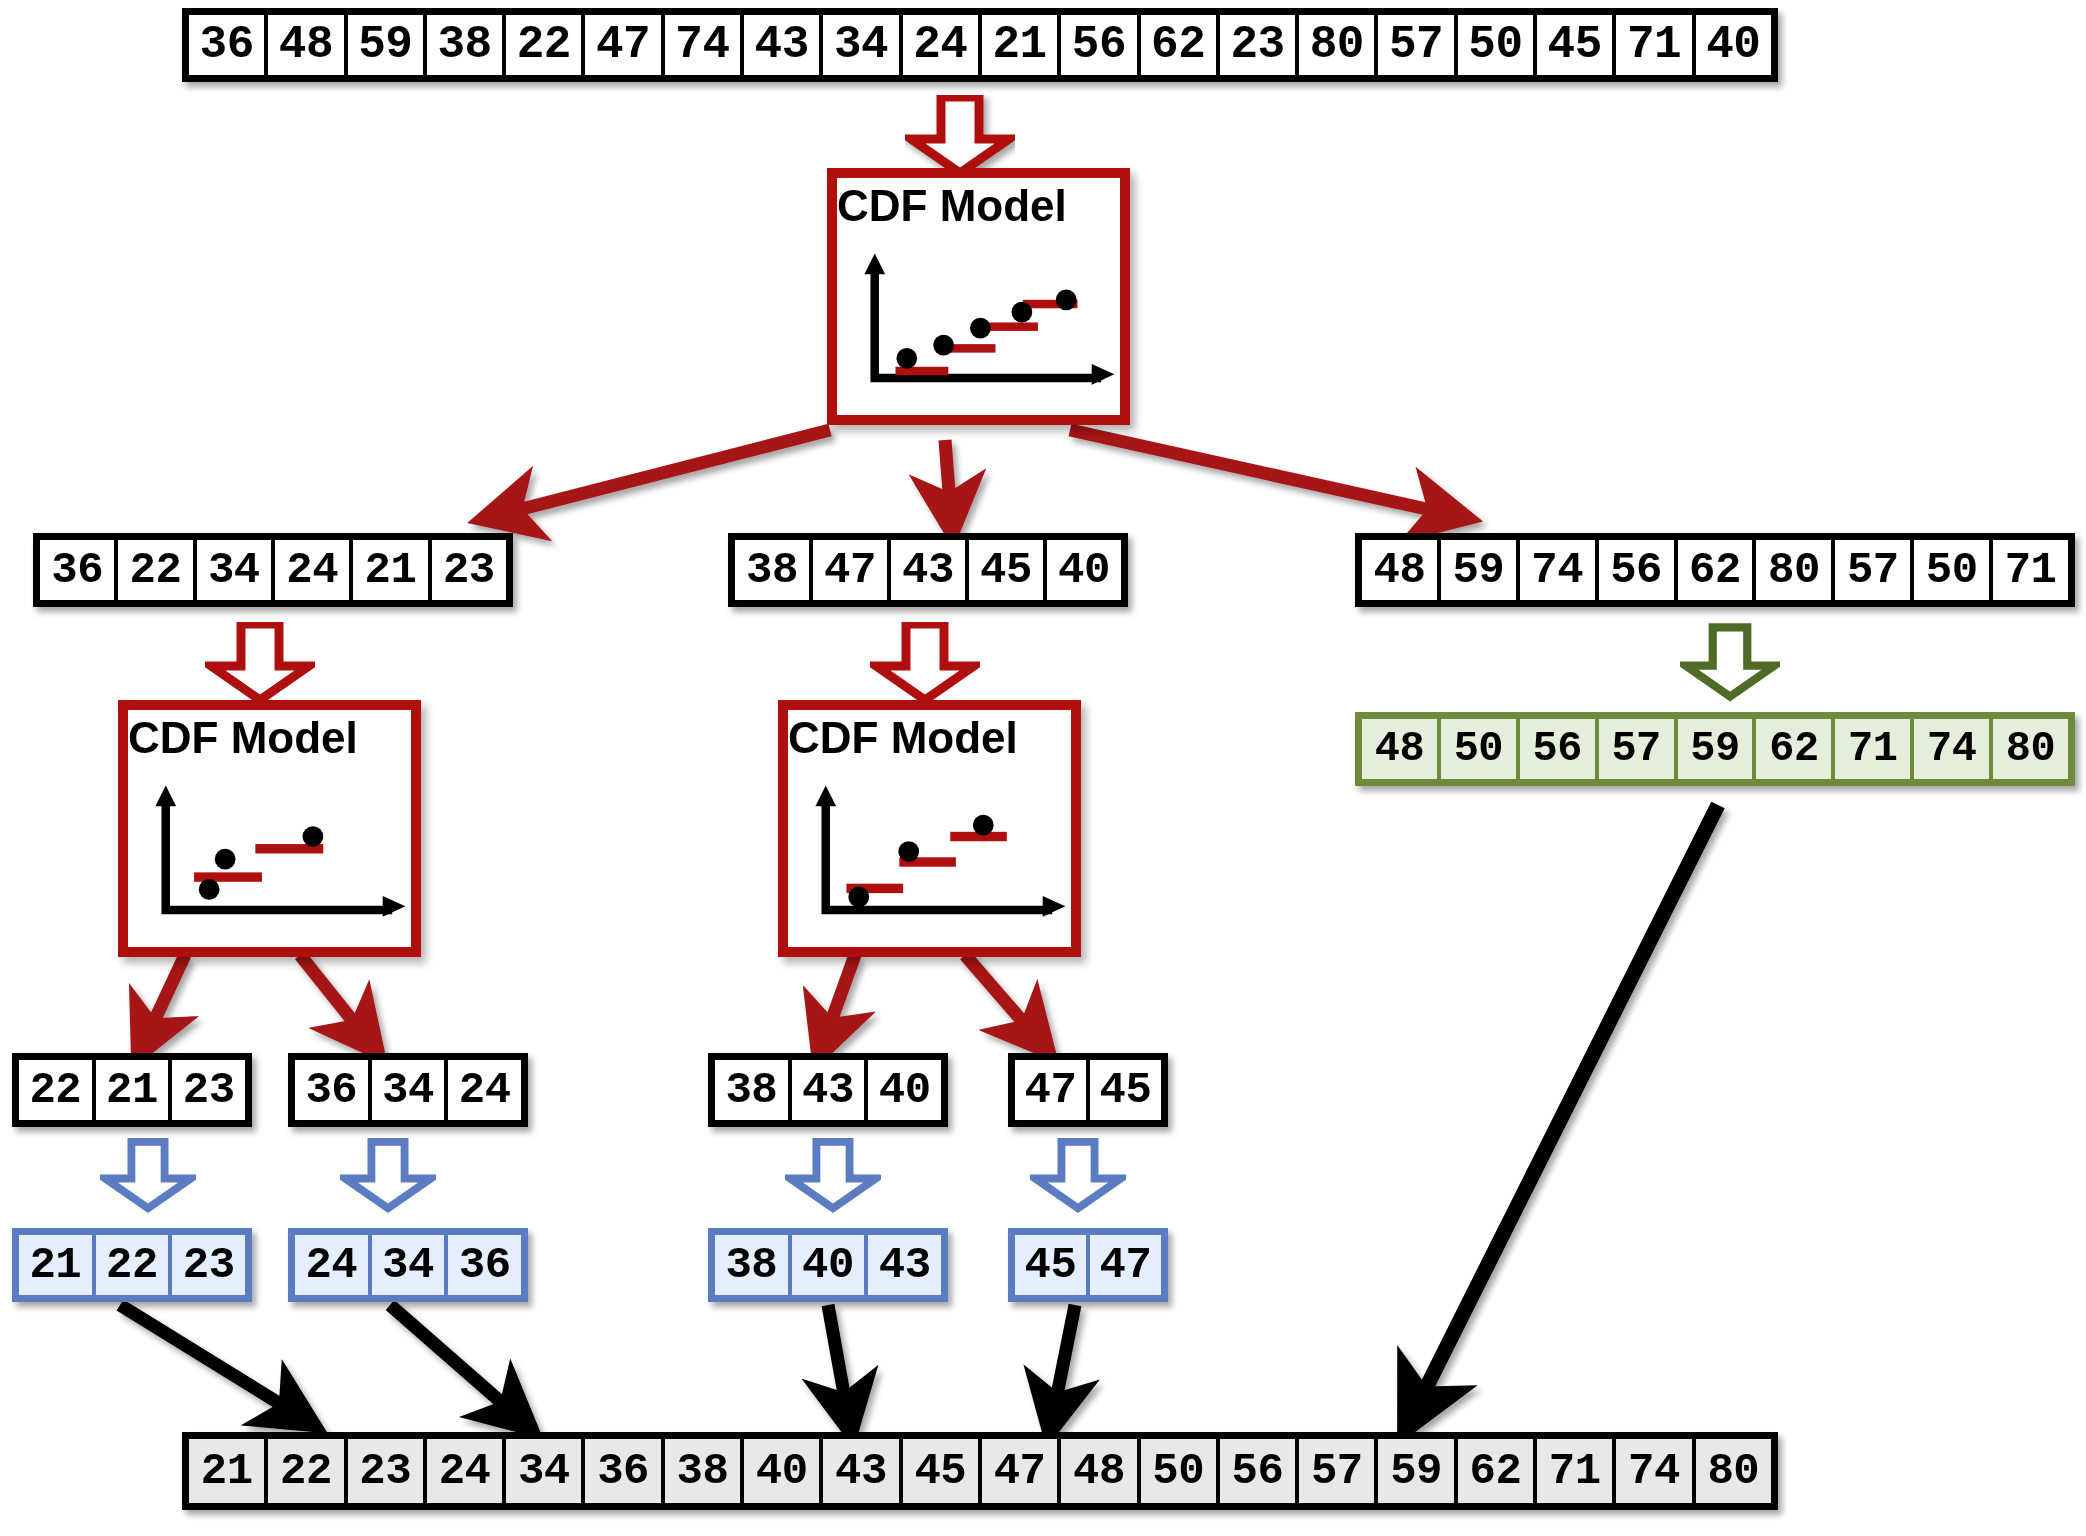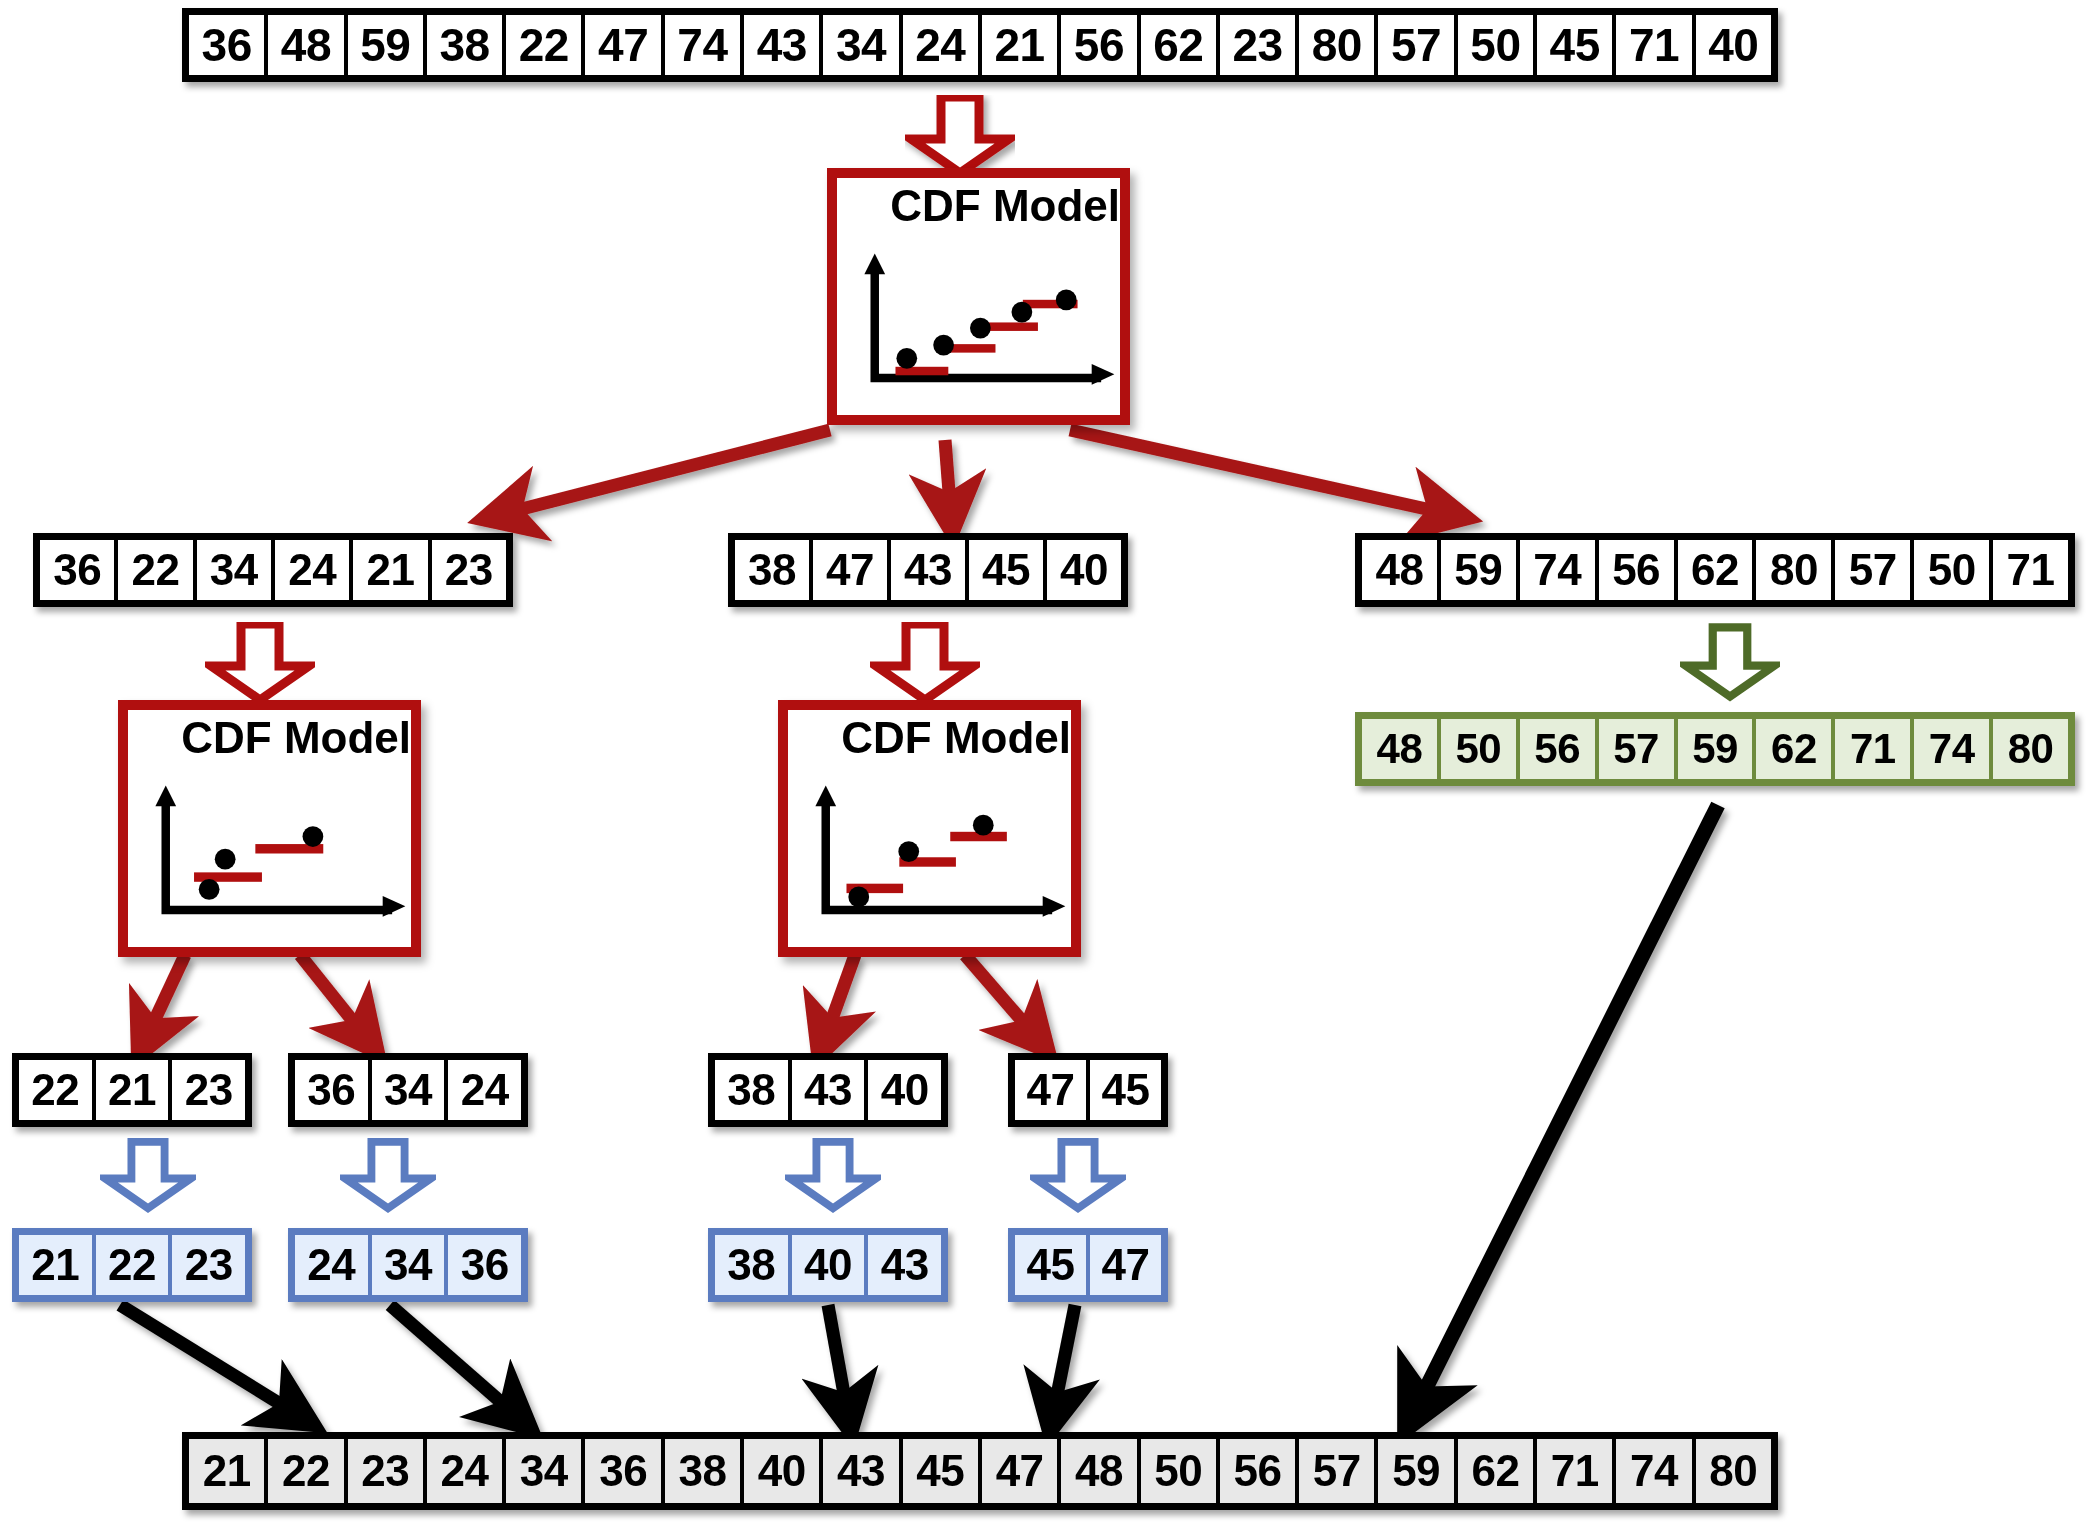--- a/index.html
+++ b/index.html
@@ -15,20 +15,21 @@
   #stage { position: absolute; left: 0; top: 0; width: 2086px; height: 1536px; }
 
   
   .array {
     position: absolute;
     display: flex;
     box-sizing: border-box;
     border: 7px solid #000000;
     background: #ffffff;
     filter: drop-shadow(4px 5px 3px rgba(0,0,0,0.35));
+    font-family: Liberation Mono, monospace;
   }
   .array .cell {
     box-sizing: border-box;
     display: flex;
     align-items: center;
     justify-content: center;
     border-right: 4px solid #000000;
     font-weight: bold;
     color: #000000;
     letter-spacing: -0.5px;
@@ -48,21 +49,21 @@
 
   
   .cdf-box {
     position: absolute;
     box-sizing: border-box;
     border: 10px solid #b00f0f;
     background: #ffffff;
     filter: drop-shadow(5px 6px 4px rgba(0,0,0,0.3));
     display: flex;
     flex-direction: column;
-    align-items: flex-end;
+    align-items: flex-start;
   }
   .cdf-title {
     font-weight: bold;
     color: #000000;
     line-height: 1;
     margin-top: 6px;
     white-space: nowrap;
   }
   .cdf-plot { flex: 1; width: 100%; }
 

